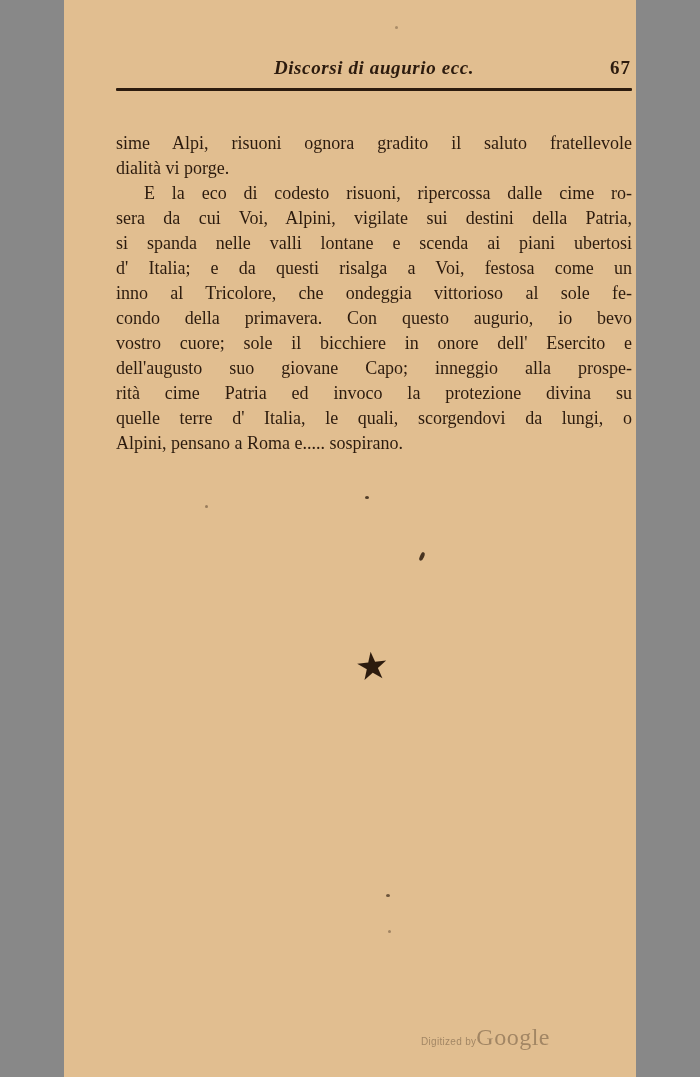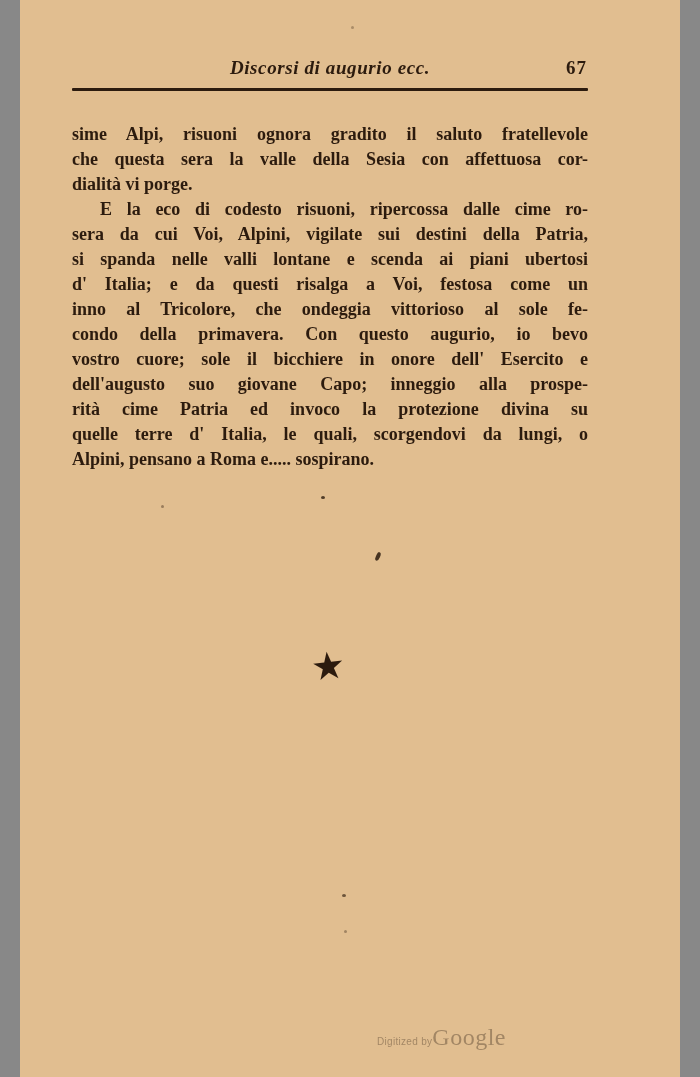--- a/index.html
+++ b/index.html
@@ -4,21 +4,21 @@
 <style>
   :root {
     --paper: #e1be90;
     --ink: #2c1b0e;
     --wm: #9c8160;
   }
   * { margin: 0; padding: 0; box-sizing: border-box; }
   html, body { background: #888; }
   .page {
     position: relative;
-    width: 660px;
+    width: 572px;
     height: 1077px;
     background: var(--paper);
     overflow: hidden;
     font-family: "Liberation Serif", serif;
     color: var(--ink);
     margin: 0 auto;
   }
   .content {
     position: absolute;
     left: 52px;
@@ -44,23 +44,23 @@
     font-weight: 700;
     letter-spacing: 1px;
   }
   .rule {
     margin-top: 7px;
     height: 2.5px;
     background: var(--ink);
     border-radius: 1px;
   }
   .body-text {
-    margin-top: 31px;
+    margin-top: 40px;
     font-size: 18px;
-    font-weight: 700;
+    font-weight: 400;
     line-height: 25px;
   }
   .body-text .line {
     text-align: justify;
     text-align-last: justify;
     white-space: normal;
     height: 25px;
     overflow: hidden;
   }
   .body-text .line.last {
@@ -119,21 +119,20 @@
 <div class="page">
 
   <div class="content">
     <div class="header">
       <span class="running-title">Discorsi di augurio ecc.</span>
       <span class="page-number">67</span>
     </div>
     <div class="rule"></div>
     <div class="body-text" id="body-text">
         <div class="line">sime Alpi, risuoni ognora gradito il saluto fratellevole</div>
-        <div class="line">che questa sera la valle della Sesia con affettuosa cor-</div>
         <div class="line last">dialità vi porge.</div>
         <div class="line indent">E la eco di codesto risuoni, ripercossa dalle cime ro-</div>
         <div class="line">sera da cui Voi, Alpini, vigilate sui destini della Patria,</div>
         <div class="line">si spanda nelle valli lontane e scenda ai piani ubertosi</div>
         <div class="line">d' Italia; e da questi risalga a Voi, festosa come un</div>
         <div class="line">inno al Tricolore, che ondeggia vittorioso al sole fe-</div>
         <div class="line">condo della primavera. Con questo augurio, io bevo</div>
         <div class="line">vostro cuore; sole il bicchiere in onore dell' Esercito e</div>
         <div class="line">dell'augusto suo giovane Capo; inneggio alla prospe-</div>
         <div class="line">rità cime Patria ed invoco la protezione divina su</div>

